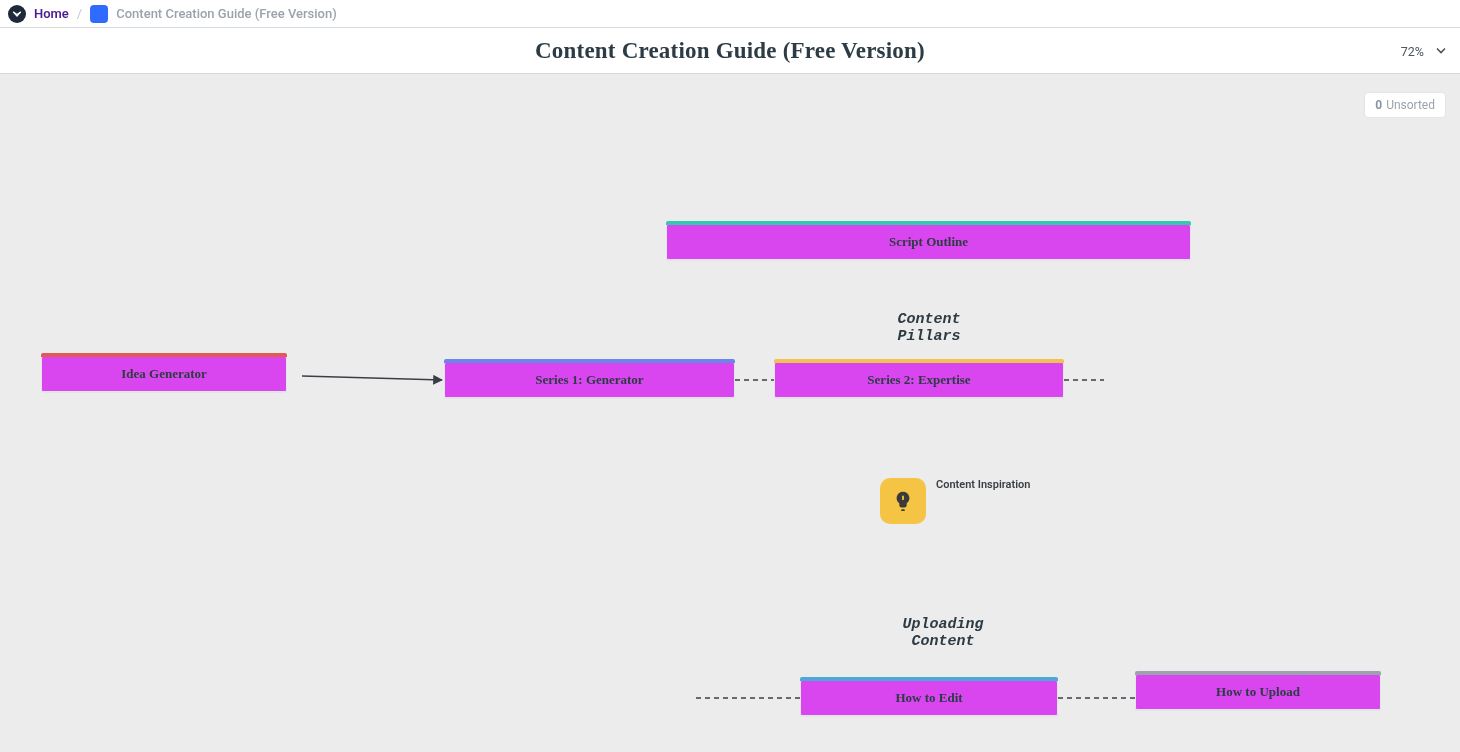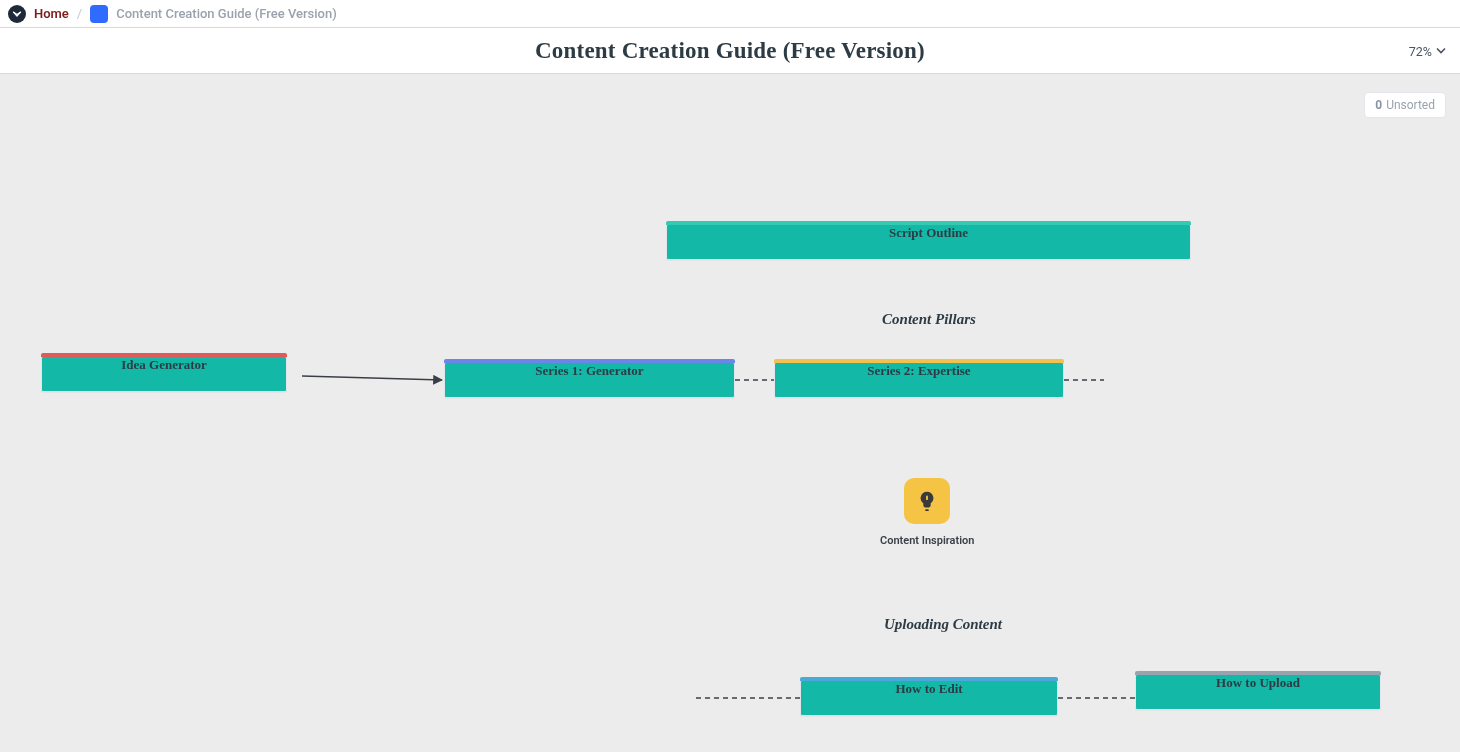--- a/index.html
+++ b/index.html
@@ -30,21 +30,21 @@
     font-size: 13px;
   }
   .home-icon {
     width: 18px; height: 18px;
     background: #1e2a3a;
     border-radius: 50%;
     display: flex; align-items: center; justify-content: center;
     color: #fff;
   }
   .home-icon svg { width: 10px; height: 10px; }
-  .crumb-home { font-weight: 600; color: #7f1d1d; cursor: pointer; }
+  .crumb-home { font-weight: 600; color: #4c1d95; cursor: pointer; }
   .crumb-sep { color: #c3c9d0; }
   .crumb-doc {
     display: flex; align-items: center; gap: 8px;
     color: #9aa3ad; font-weight: 500;
   }
   .doc-swatch {
     width: 18px; height: 18px; border-radius: 4px;
     background: #2f6bff;
   }
 
@@ -62,21 +62,21 @@
     font-weight: 700;
     font-size: 23px;
     color: var(--ink);
     letter-spacing: 0.2px;
   }
   .zoom {
     position: absolute;
     right: 14px;
     top: 50%;
     transform: translateY(-50%);
-    display: flex; align-items: center; gap: 4px;
+    display: flex; align-items: center; gap: 12px;
     font-size: 12.5px;
     color: #4a5560;
     cursor: pointer;
   }
   .zoom svg { width: 10px; height: 10px; }
 
   
   .canvas {
     position: relative;
     width: 1460px;
@@ -94,58 +94,59 @@
     padding: 5px 10px;
     font-size: 12px;
     color: #9aa3ad;
     display: flex; gap: 4px;
   }
   .unsorted .count { font-weight: 700; color: #8a94a0; }
 
   
   .card {
     position: absolute;
-    background: #14b8a6;
+    background: #d946ef;
     border: 1px solid #e2e5e9;
     border-radius: 2px;
     box-shadow: 0 1px 0 rgba(0,0,0,0.03);
     display: flex;
+    align-items: center;
     justify-content: center;
     font-family: Georgia, "Times New Roman", serif;
     font-weight: 700;
     font-size: 13px;
     color: var(--ink);
     cursor: pointer;
   }
   .card::before {
     content: "";
     position: absolute;
     left: -1px; right: -1px; top: -4px;
     height: 4px;
     border-radius: 2px 2px 0 0;
     background: var(--accent, #888);
   }
 
   
   .section-heading {
     position: absolute;
-    font-family: Liberation Serif, serif;
+    font-family: Liberation Mono, monospace;
     font-style: italic;
     font-weight: 700;
     font-size: 15px;
     color: var(--ink);
     text-align: center;
   }
 
   
   .inspo {
     position: absolute;
     display: flex;
-    flex-direction: column;
-    align-items: center;
+    flex-direction: row;
+    align-items: flex-start;
     gap: 10px;
     cursor: pointer;
   }
   .inspo-box {
     width: 46px; height: 46px;
     background: #f6c445;
     border-radius: 10px;
     display: flex; align-items: center; justify-content: center;
   }
   .inspo-box svg { width: 22px; height: 22px; fill: #3a3a3a; }

